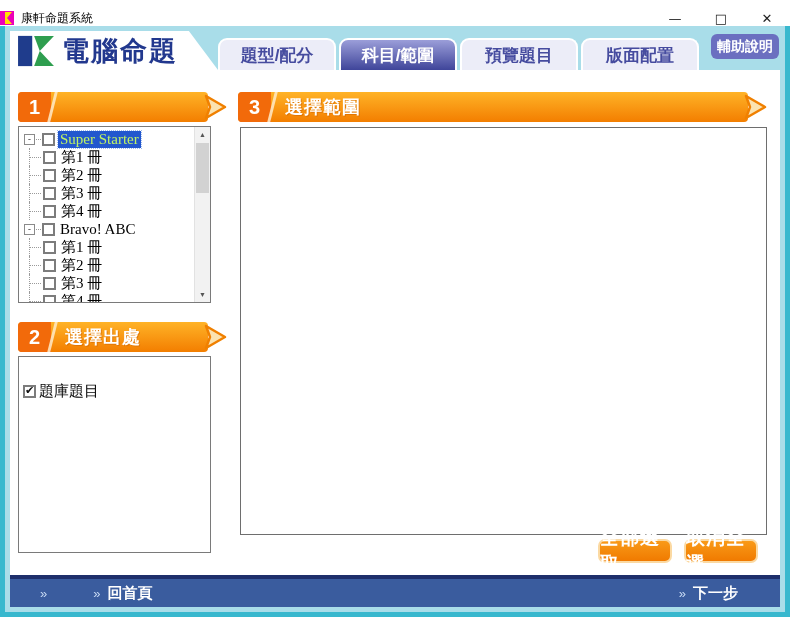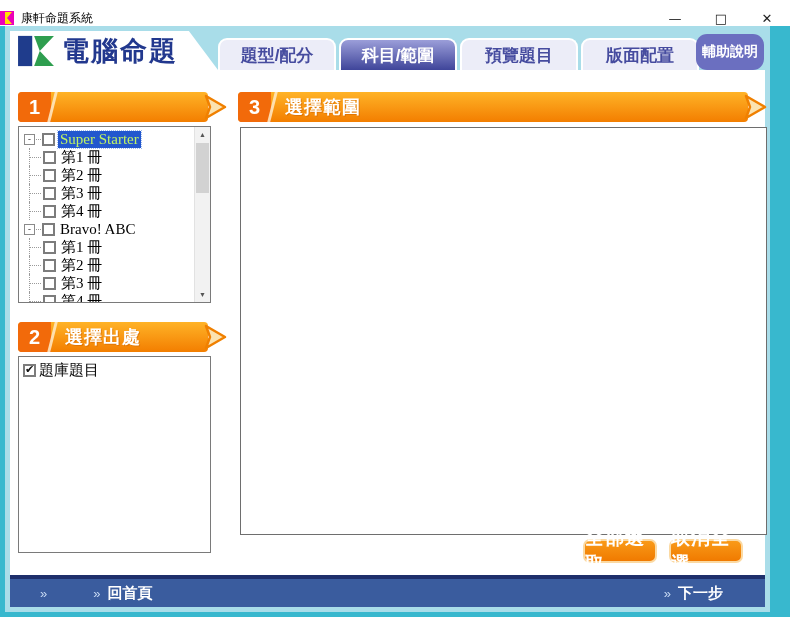--- a/index.html
+++ b/index.html
@@ -8,43 +8,43 @@
 
   
   .titlebar { height:36px; background:#fff; display:flex; align-items:center; padding-left:0; }
   .app-icon { width:14px; height:14px; margin-right:7px; flex:0 0 auto; }
   .titlebar-text { font-size:12px; color:#000; flex:1; }
   .win-controls { display:flex; height:100%; }
   .win-btn { width:46px; height:100%; display:flex; align-items:center; justify-content:center;
              font-size:13px; color:#222; font-family:"DejaVu Sans",sans-serif; }
 
   
-  .frame { position:absolute; top:26px; left:0; right:0; bottom:0; background:#38B8CE; padding:0 20px 5px 5px; }
+  .frame { position:absolute; top:26px; left:0; right:0; bottom:0; background:#38B8CE; padding:0 5px 5px 5px; }
   .inner { position:relative; width:100%; height:100%; background:#A9DDE9; }
 
   
   .header { position:absolute; top:0; left:0; right:0; height:44px; }
   .logo-plate { position:absolute; left:5px; top:5px; bottom:0; width:208px; background:#fff;
                 clip-path:polygon(0 0, 86% 0, 100% 100%, 0 100%);
                 display:flex; align-items:center; padding-left:8px; }
   .logo-k { width:36px; height:34px; margin-right:8px; }
   .logo-text { font-size:27px; font-weight:bold; color:#22388E; letter-spacing:2px; }
 
   .tabs { position:absolute; left:213px; bottom:0; display:flex; gap:3px; }
   .tab { width:118px; height:32px; border:2px solid #fff; border-bottom:none;
          border-radius:9px 9px 0 0; background:#ECEDF8; color:#464C9F;
          font-size:17px; font-weight:bold; display:flex; align-items:center; justify-content:center;
          position:relative; cursor:default; }
   .tab.active { background:linear-gradient(#9B9ED9,#3F459A); color:#fff; border-color:#fff; }
   .tab-tongue { position:absolute; left:50%; transform:translateX(-50%); bottom:-13px;
                 width:52px; height:13px; background:#41479B; border-radius:0 0 12px 12px;
                 display:flex; align-items:center; justify-content:center; }
   .tab-tongue span { color:#C9CDF0; font-size:11px; line-height:1; transform:rotate(90deg); display:block; }
-  .help-btn { position:absolute; right:6px; top:8px; width:68px; height:36px; background:#6B6FC0;
-              border-radius:11px; color:#fff; font-size:14px; font-weight:bold;
+  .help-btn { position:absolute; right:6px; top:8px; width:68px; height:25px; background:#6B6FC0;
+              border-radius:6px; color:#fff; font-size:14px; font-weight:bold;
               display:flex; align-items:center; justify-content:center; }
 
   
   .panel { position:absolute; left:5px; right:5px; top:44px; height:505px; background:#fff; }
 
   
   .banner { position:absolute; height:30px; display:flex; align-items:stretch; }
   .banner-bg { flex:1; display:flex; align-items:stretch; background:linear-gradient(#FFB327,#F37E00);
                border-radius:4px; overflow:hidden; }
   .banner-num { width:33px; background:#F26A0A; color:#fff; font-size:20px; font-weight:bold;
@@ -76,21 +76,21 @@
   
   .vscroll { position:absolute; top:0; right:0; bottom:0; width:16px; background:#F2F2F2;
              border-left:1px solid #e2e2e2; }
   .scroll-btn { height:15px; display:flex; align-items:center; justify-content:center;
                 font-size:7px; color:#555; }
   .scroll-btn.down { position:absolute; bottom:0; left:0; right:0; }
   .scroll-thumb { position:absolute; top:16px; left:1px; right:1px; height:50px; background:#D2D2D2; }
 
   .source-box { position:absolute; left:8px; top:286px; width:193px; height:197px; background:#fff;
                 border:1px solid #7a7a7a; font-family:"Liberation Serif","DejaVu Serif",serif; }
-  .source-item { display:flex; align-items:center; padding:4px 3px; font-size:15px; }
+  .source-item { display:flex; align-items:center; padding:4px 3px; font-size:15px;margin-top:21px; }
 
   .range-box { position:absolute; left:230px; top:57px; width:527px; height:408px; background:#fff;
                border:1px solid #6e6e6e; }
 
   
   .action-btns { position:absolute; top:469px; right:22px; display:flex; gap:12px; }
   .obtn { width:74px; height:24px; background:linear-gradient(#F99A18,#F07A00); border:2px solid #FBD9A2;
           border-radius:7px; color:#fff; font-size:19px; font-weight:bold;
           display:flex; align-items:center; justify-content:center; letter-spacing:1px; }
 

